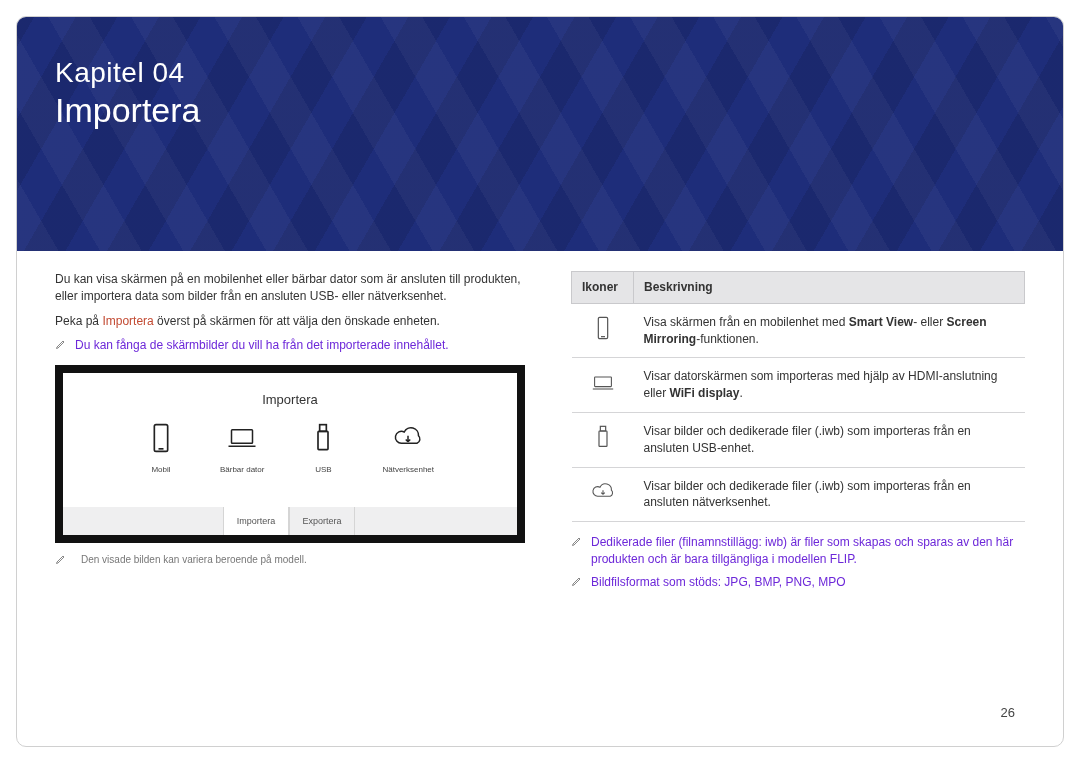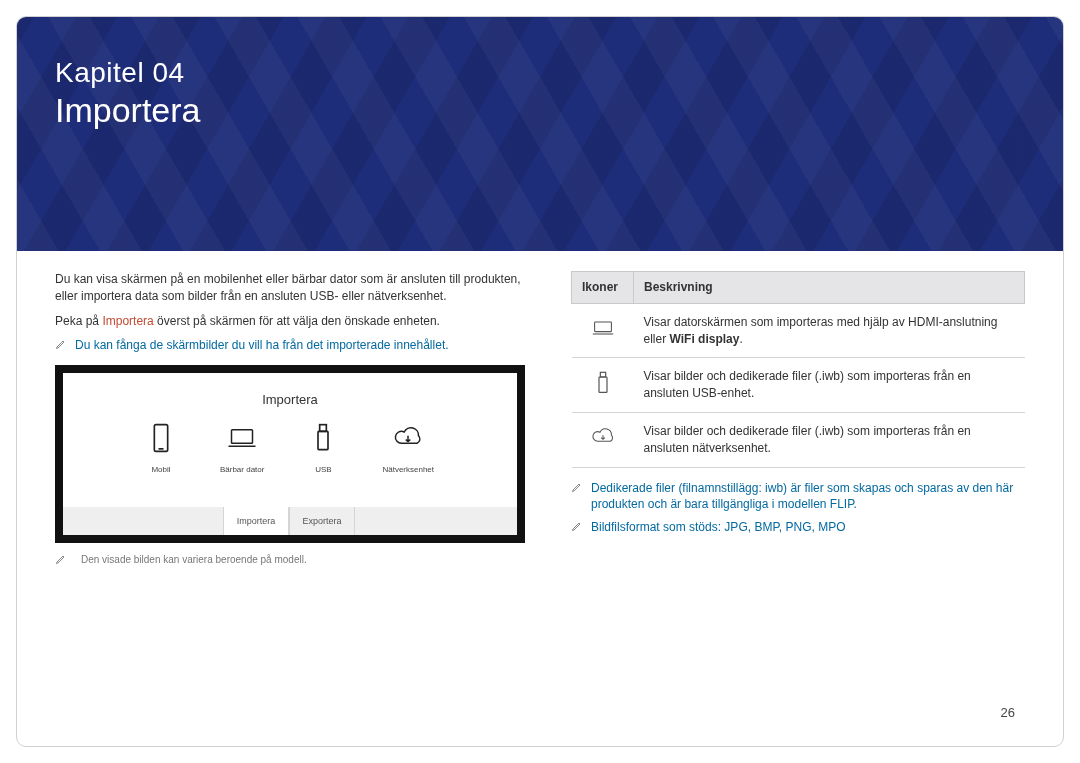--- a/index.html
+++ b/index.html
@@ -39,21 +39,21 @@
     line-height: 1.4;
     color: #333;
   }
   .col-left  { width: 470px; }
   .col-right { flex: 1; }
   .para { margin-bottom: 8px; }
   .tip {
     display: flex;
     gap: 8px;
     margin: 6px 0;
-    color: #0369a1;
+    color: #6d28d9;
   }
   .tip .pen-icon { flex: 0 0 auto; margin-top: 1px; }
   .accent { color: #c24a32; }
   .bold   { font-weight: 700; color: #333; }
 
   
   .mock {
     margin-top: 10px;
     border: 8px solid #111;
     background: #fff;
@@ -216,20 +216,33 @@
         <thead>
           <tr>
             <th>Ikoner</th>
             <th>Beskrivning</th>
           </tr>
         </thead>
         <tbody>
           <tr>
             <td class="icon-cell">
               <span class="ic-sm">
+                <svg viewBox="0 0 24 36">
+                    <rect x="5" y="2" width="14" height="32" rx="2"></rect>
+                    <line x1="9" y1="31" x2="15" y2="31"></line>
+                  </svg>
+              </span>
+            </td>
+            <td>
+              <span>Visa skärmen från en mobilenhet med </span><span class="bold">Smart View</span><span>- eller </span><span class="bold">Screen Mirroring</span><span>-funktionen.</span>
+            </td>
+          </tr>
+          <tr>
+            <td class="icon-cell">
+              <span class="ic-sm">
                 <svg viewBox="0 0 40 30">
                     <rect x="6" y="5" width="28" height="16" rx="1"></rect>
                     <path d="M3 25h34"></path>
                   </svg>
               </span>
             </td>
             <td>
               <span>Visar datorskärmen som importeras med hjälp av HDMI-anslutning eller </span><span class="bold">WiFi display</span><span>.</span>
             </td>
           </tr>

